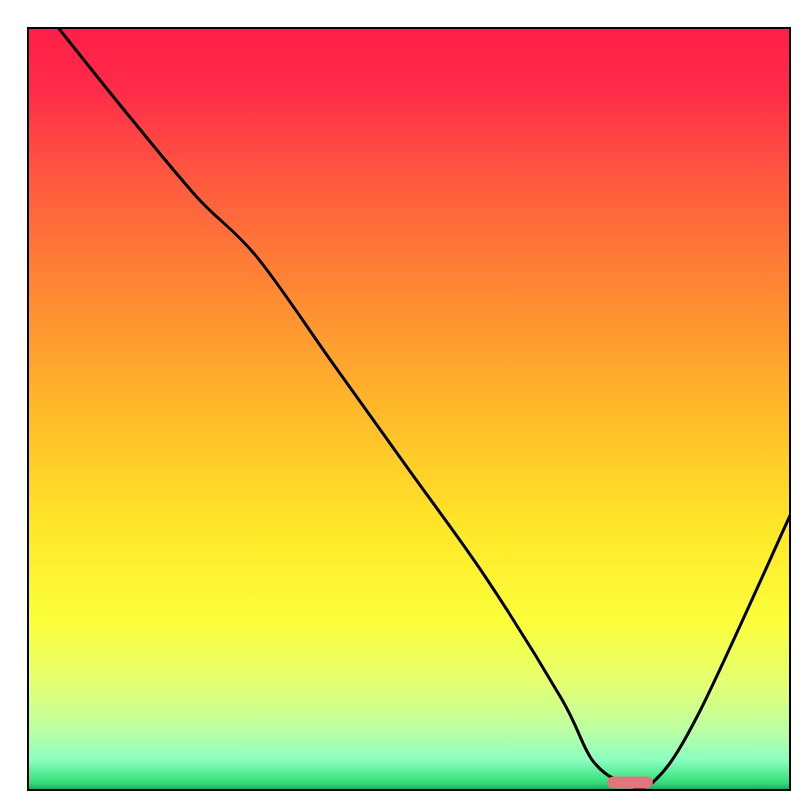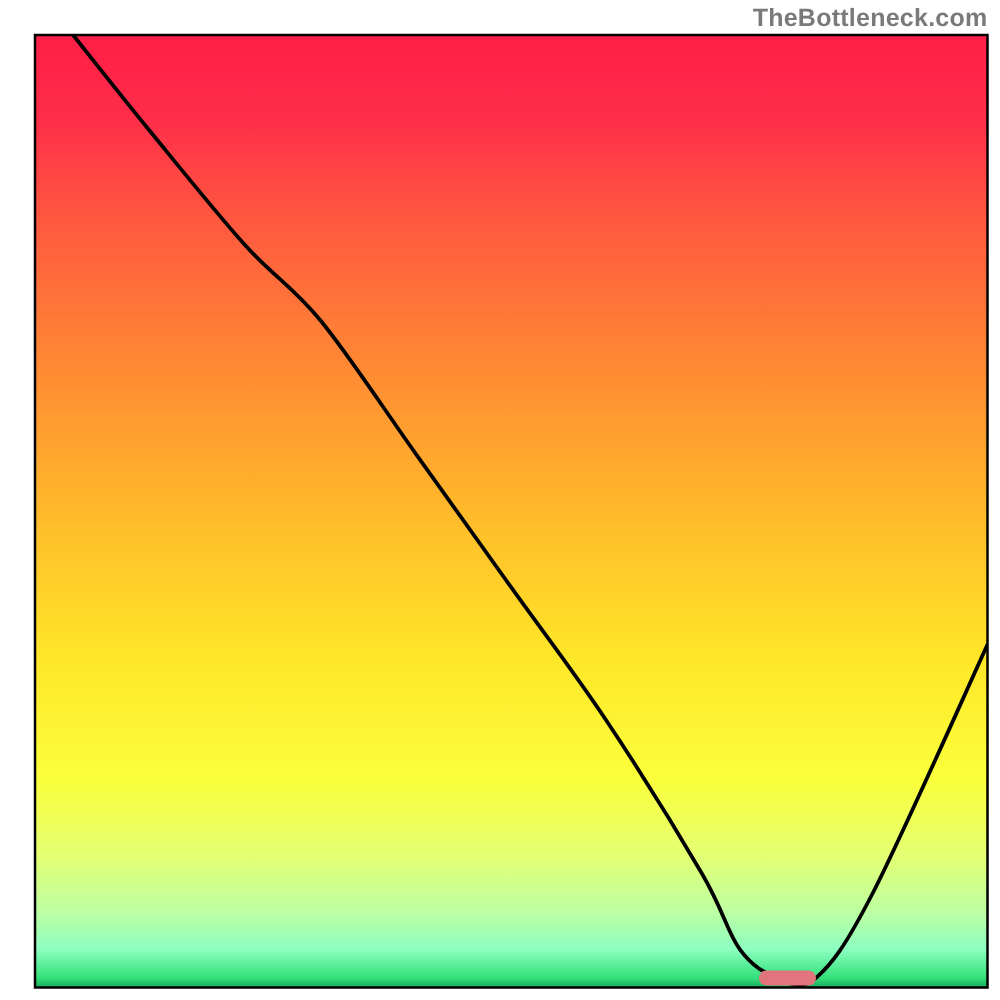--- a/index.html
+++ b/index.html
@@ -27,21 +27,20 @@
   }
   svg {
     display: block;
   }
 </style>
 </head>
 <body>
 
 <div class="chart-container">
 
-  <div class="watermark">TheBottleneck.com</div>
 
   <svg id="chart-svg" width="800" height="800" viewBox="0 0 800 800">
     <defs>
       <linearGradient id="bg-grad" x1="0" y1="0" x2="0" y2="1">
           <stop offset="0%" stop-color="#ff1f47"></stop>
           <stop offset="8%" stop-color="#ff2b4a"></stop>
           <stop offset="20%" stop-color="#ff5a3f"></stop>
           <stop offset="35%" stop-color="#ff8a33"></stop>
           <stop offset="50%" stop-color="#ffb92a"></stop>
           <stop offset="65%" stop-color="#ffe528"></stop>

